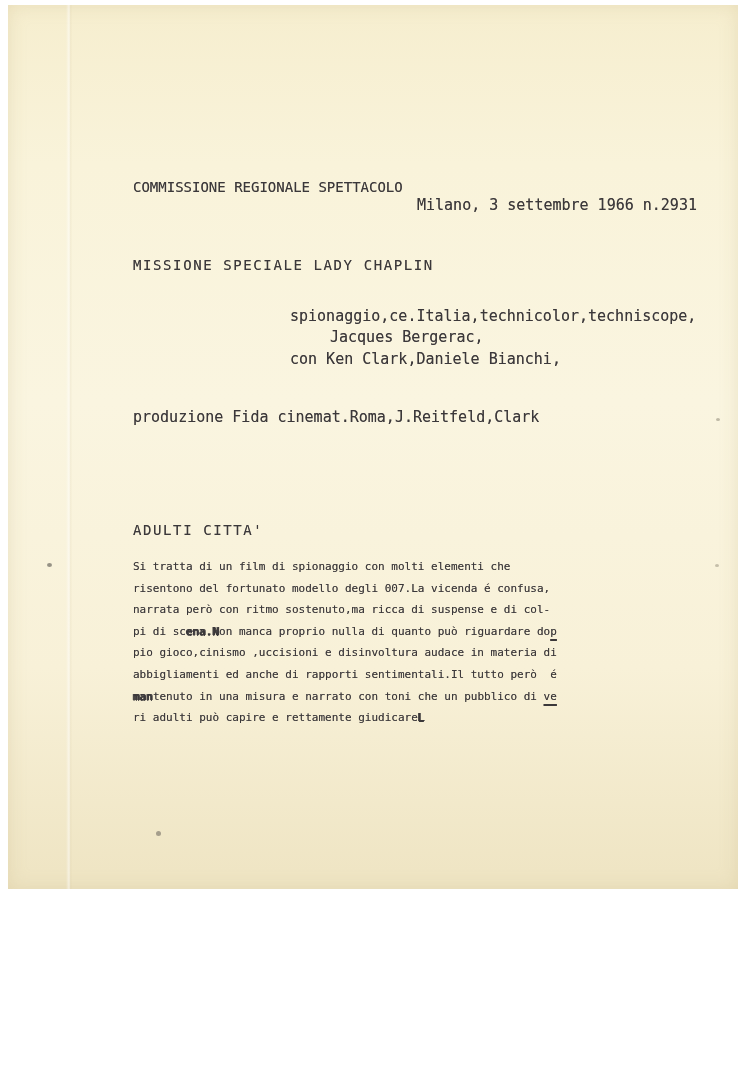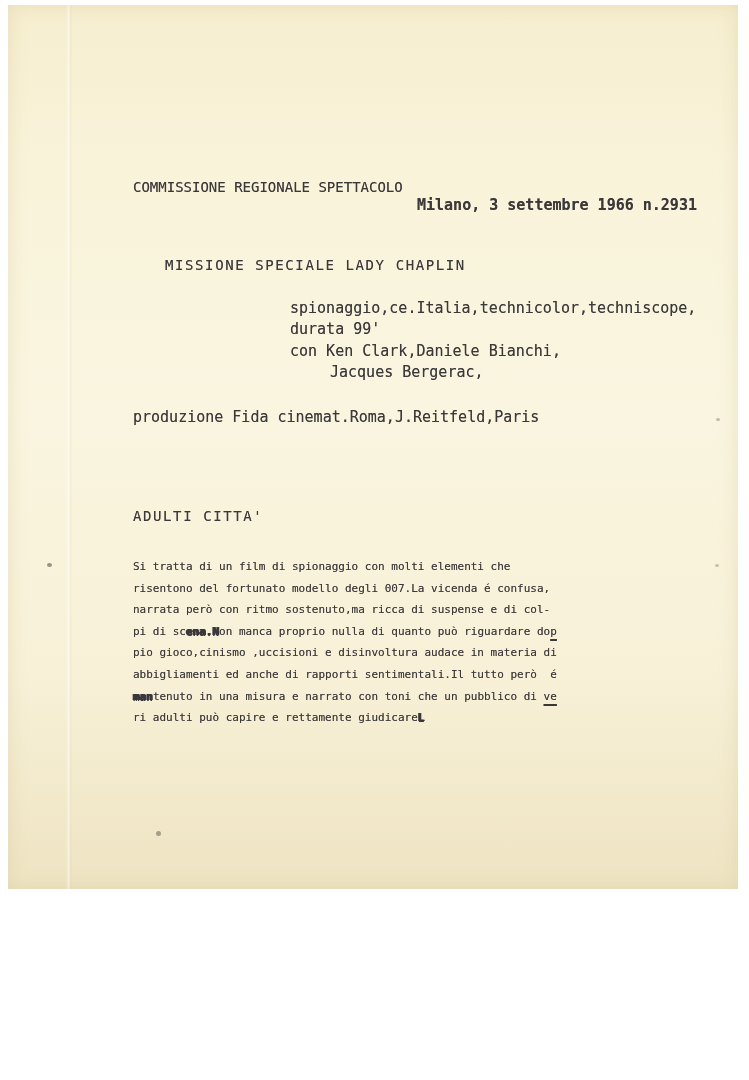--- a/index.html
+++ b/index.html
@@ -21,29 +21,29 @@
     position:absolute;left:58px;top:0;width:6px;height:100%;
     background:linear-gradient(90deg,rgba(255,255,255,0) 0%,rgba(255,255,255,0.5) 50%,rgba(190,170,120,0.12) 80%,rgba(255,255,255,0) 100%);
   }
   .txt{
     position:absolute;color:#3b383a;
     text-shadow:0 0 0.6px rgba(55,50,52,0.55);
     white-space:pre;
   }
   .header-block{left:133px;top:135px;font-size:14px;line-height:21px;}
   .header-line2{padding-left:39px;}
-  .dateline{left:417px;top:196px;font-size:15px;font-weight:bold;}
-  .film-title{left:133px;top:257px;font-size:14px;letter-spacing:1.6px;margin-left:32px;}
-  .credits-block{left:290px;top:298px;font-size:15px;line-height:21.3px;}
+  .dateline{left:417px;top:196px;font-size:15px;}
+  .film-title{left:133px;top:257px;font-size:14px;letter-spacing:1.6px;}
+  .credits-block{left:290px;top:306px;font-size:15px;line-height:21.3px;}
   .production-block{left:133px;top:407px;font-size:15px;line-height:21.3px;}
-  .rating-heading{left:133px;top:508px;font-size:14px;letter-spacing:1.6px;}
+  .rating-heading{left:133px;top:522px;font-size:14px;letter-spacing:1.6px;}
   .review-block{left:133px;top:556px;font-size:11px;line-height:21.6px;}
   .seg-u{text-decoration:underline;text-underline-offset:3.5px;text-decoration-thickness:1.5px;}
   .seg-b{
-    font-weight:bold;
+    font-weight:normal;
     text-shadow:0.7px 0 0 currentColor,-0.7px 0 0 currentColor,0 0.5px 0 currentColor;
   }
   .speck{position:absolute;border-radius:50%;background:rgba(70,66,62,0.55);}
   .speck1{left:39px;top:558px;width:5px;height:4px;}
   .speck2{left:148px;top:826px;width:5px;height:5px;background:rgba(90,86,80,0.5);}
   .speck3{left:708px;top:413px;width:4px;height:3px;background:rgba(120,112,95,0.45);}
   .speck4{left:707px;top:559px;width:4px;height:3px;background:rgba(120,112,95,0.4);}
 </style>
 </head>
 <body>
@@ -59,20 +59,20 @@
   </div>
 
   <div class="txt header-block">
     <div>COMMISSIONE REGIONALE SPETTACOLO</div>
   </div>
 
   <div class="txt dateline">Milano, 3 settembre 1966 n.2931</div>
 
   <div class="txt film-title">MISSIONE SPECIALE LADY CHAPLIN</div>
 
-  <div class="txt credits-block"><div class="credit-line">spionaggio,ce.Italia,technicolor,techniscope,</div><div class="credit-line">durata 99'</div><div class="credit-line">con Ken Clark,Daniele Bianchi,</div><div class="credit-line" style="padding-left: 40px;">Jacques Bergerac,</div></div>
+  <div class="txt credits-block"><div class="credit-line">spionaggio,ce.Italia,technicolor,techniscope,</div><div class="credit-line" style="padding-left: 40px;">Jacques Bergerac,</div><div class="credit-line">con Ken Clark,Daniele Bianchi,</div></div>
 
-  <div class="txt production-block"><div class="production-line">produzione Fida cinemat.Roma,J.Reitfeld,Paris</div></div>
+  <div class="txt production-block"><div class="production-line">produzione Fida cinemat.Roma,J.Reitfeld,Clark</div></div>
 
   <div class="txt rating-heading">ADULTI CITTA'</div>
 
   <div class="txt review-block"><div class="review-line"><span>Si tratta di un film di spionaggio con molti elementi che</span></div><div class="review-line"><span>risentono del fortunato modello degli 007.La vicenda é confusa,</span></div><div class="review-line"><span>narrata però con ritmo sostenuto,ma ricca di suspense e di col-</span></div><div class="review-line"><span>pi di sc</span><span class="seg-b">ena.N</span><span>on manca proprio nulla di quanto può riguardare do</span><span class="seg-u">p</span></div><div class="review-line"><span>pio gioco,cinismo ,uccisioni e disinvoltura audace in materia di</span></div><div class="review-line"><span>abbigliamenti ed anche di rapporti sentimentali.Il tutto però  é</span></div><div class="review-line"><span class="seg-b">man</span><span>tenuto in una misura e narrato con toni che un pubblico di </span><span class="seg-u">ve</span></div><div class="review-line"><span>ri adulti può capire e rettamente giudicare</span><span class="seg-b">L</span></div></div>
 </div>
 
 </body></html>

